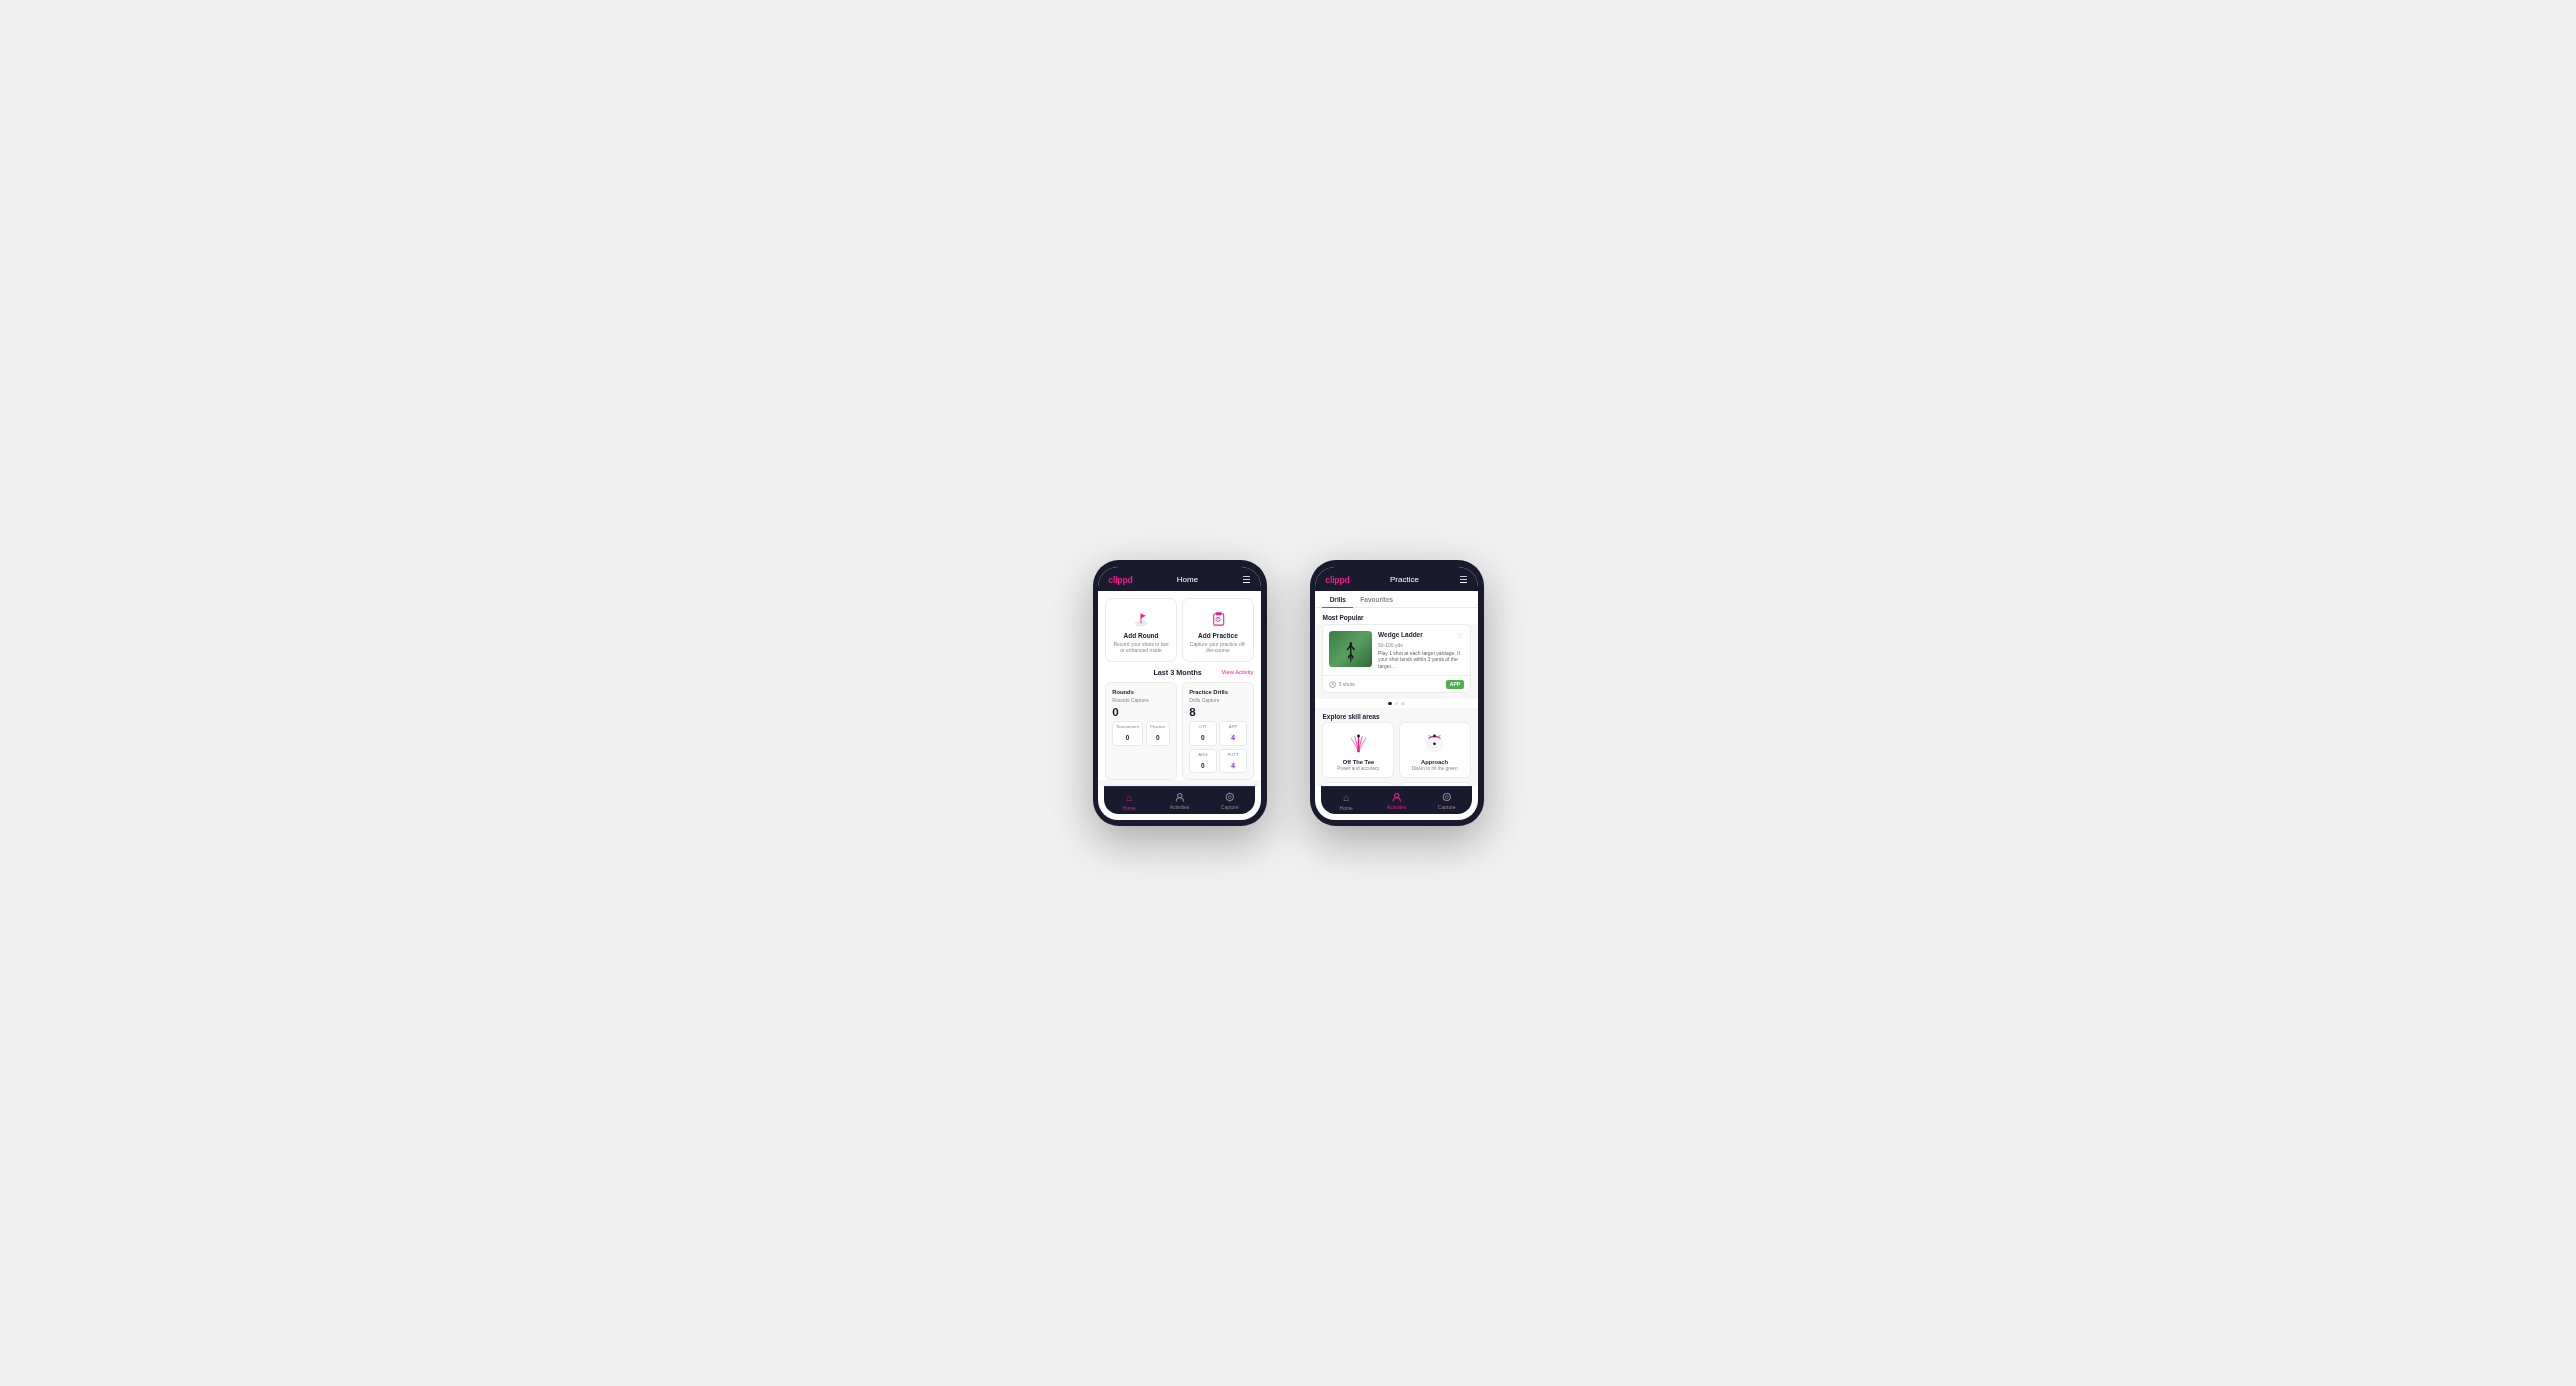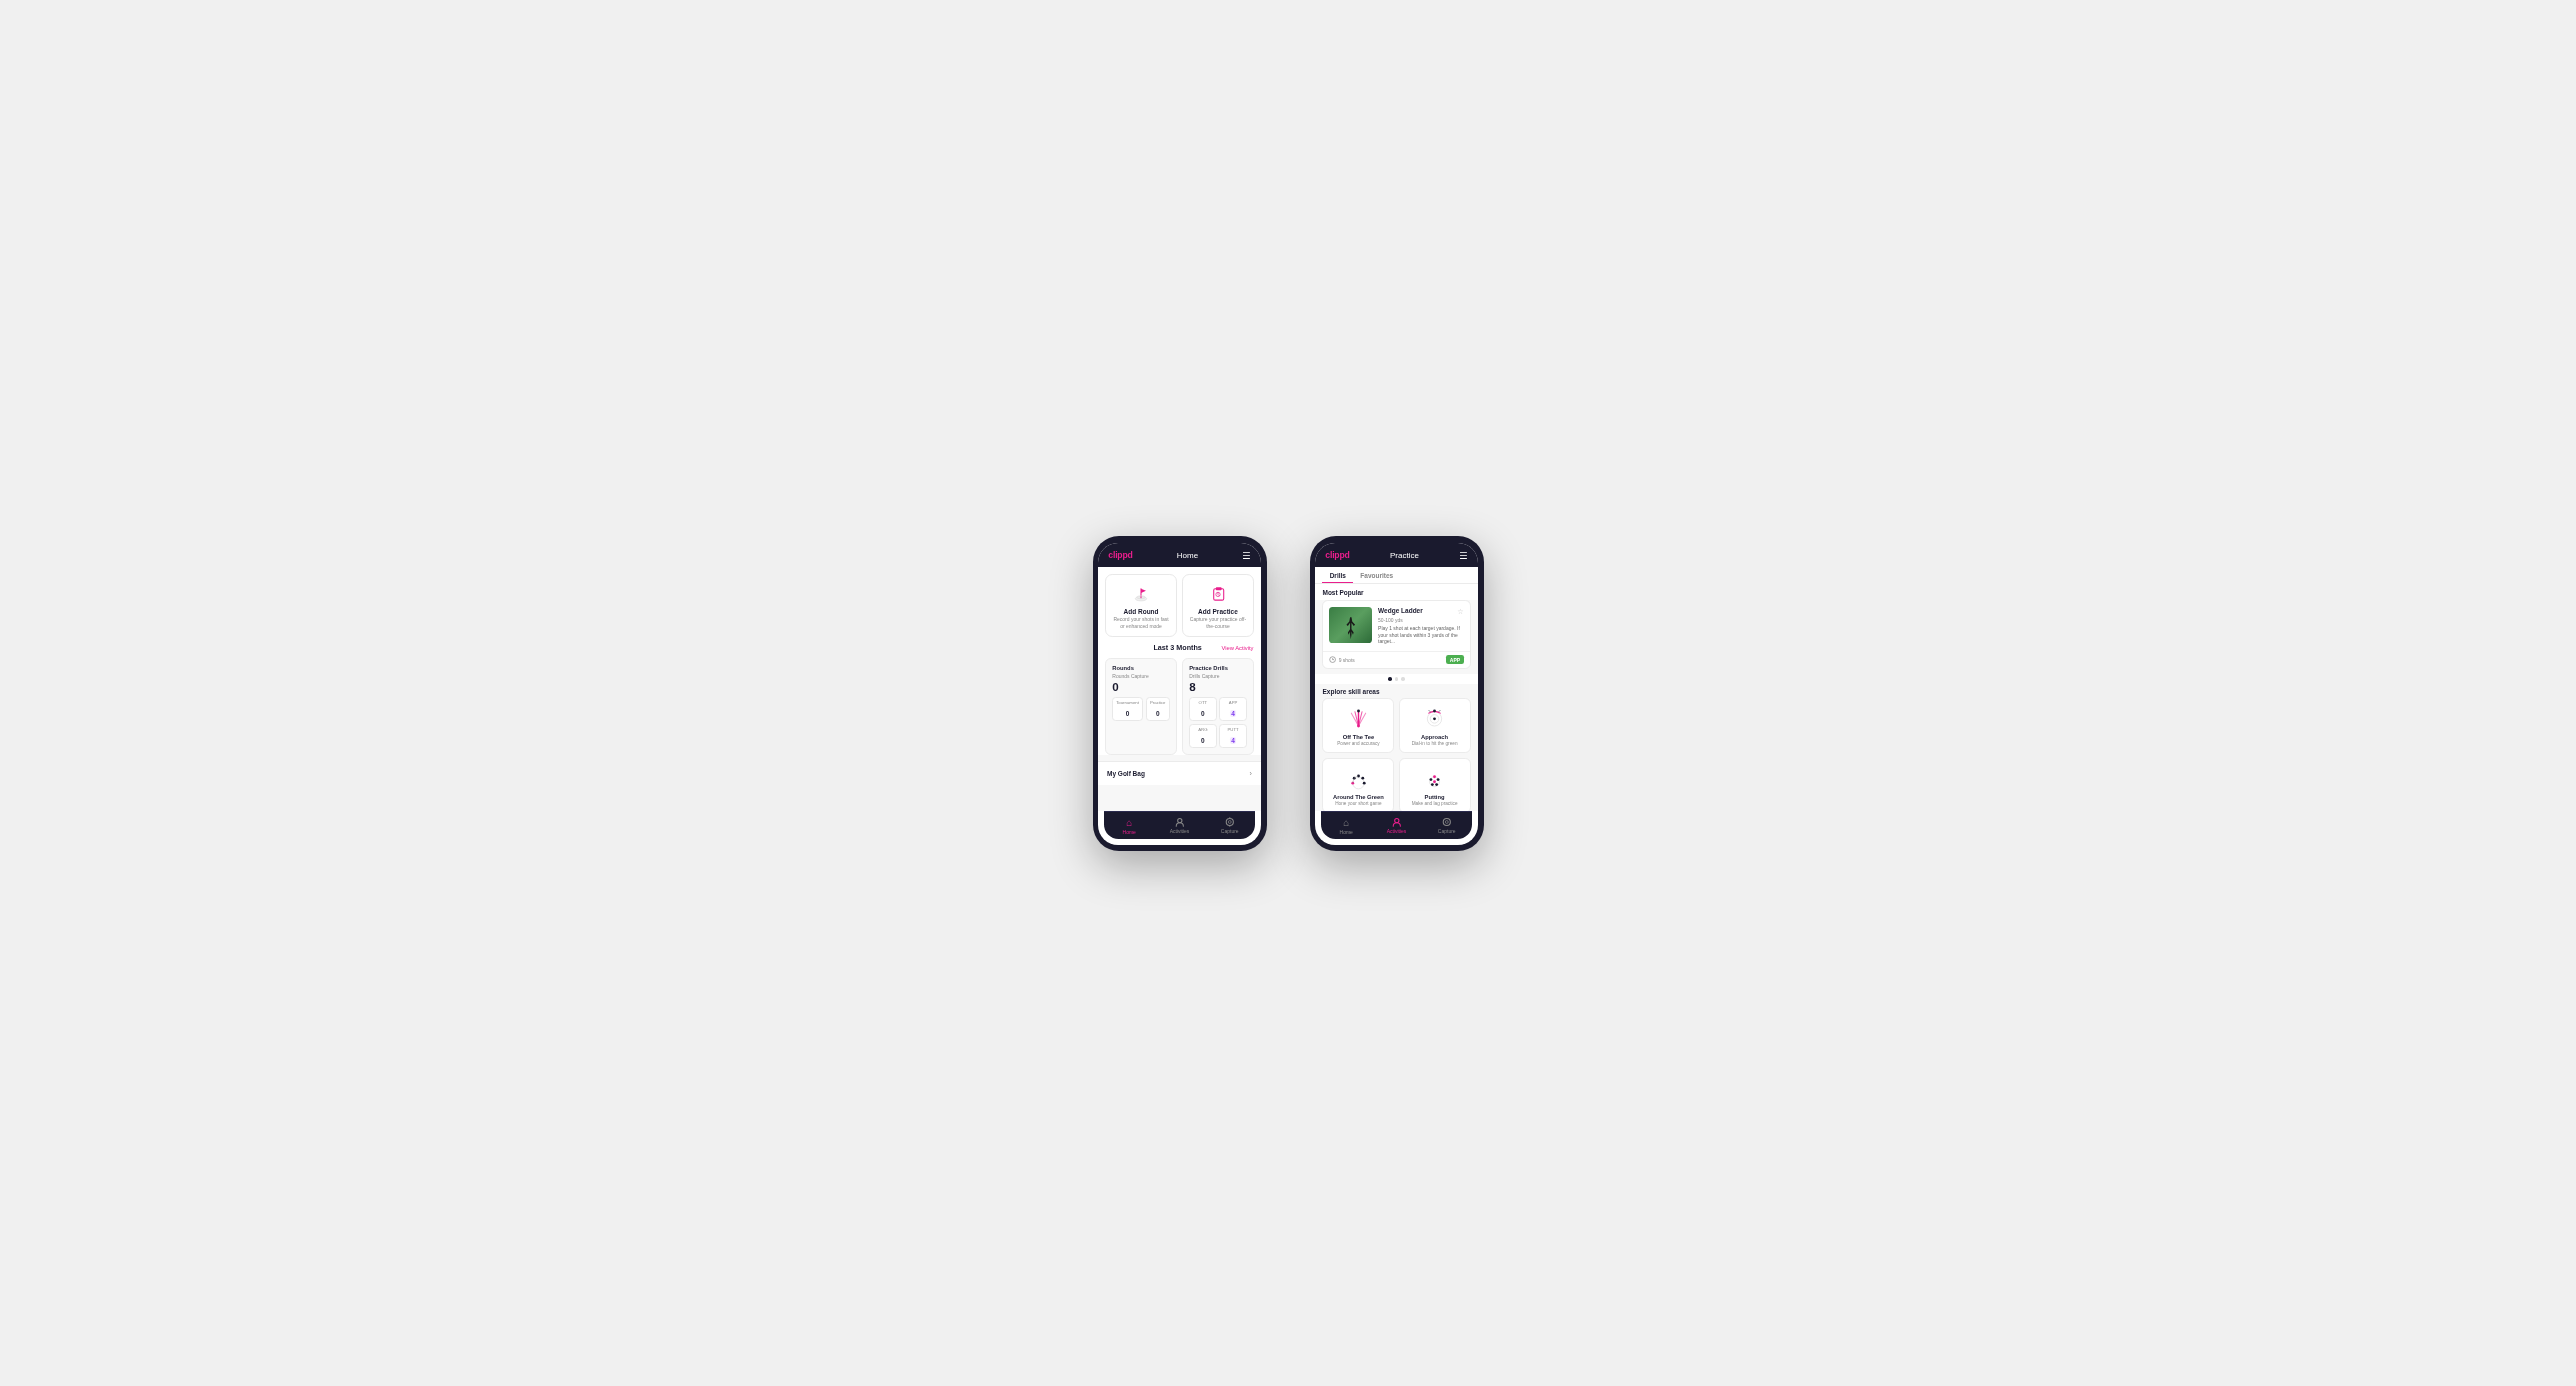--- a/index.html
+++ b/index.html
@@ -15,21 +15,21 @@
 
     .phone-container {
       display: flex;
       gap: 43px;
       align-items: center;
       padding: 29px;
     }
 
     .phone {
       width: 174px;
-      height: 315px;
+      height: 266px;
       background: #1a1a2e;
       border-radius: 26px;
       padding: 0;
       box-shadow: 0 14.5px 43px rgba(0,0,0,0.3);
       overflow: hidden;
       position: relative;
       display: flex;
       flex-direction: column;
       align-items: center;
     }

